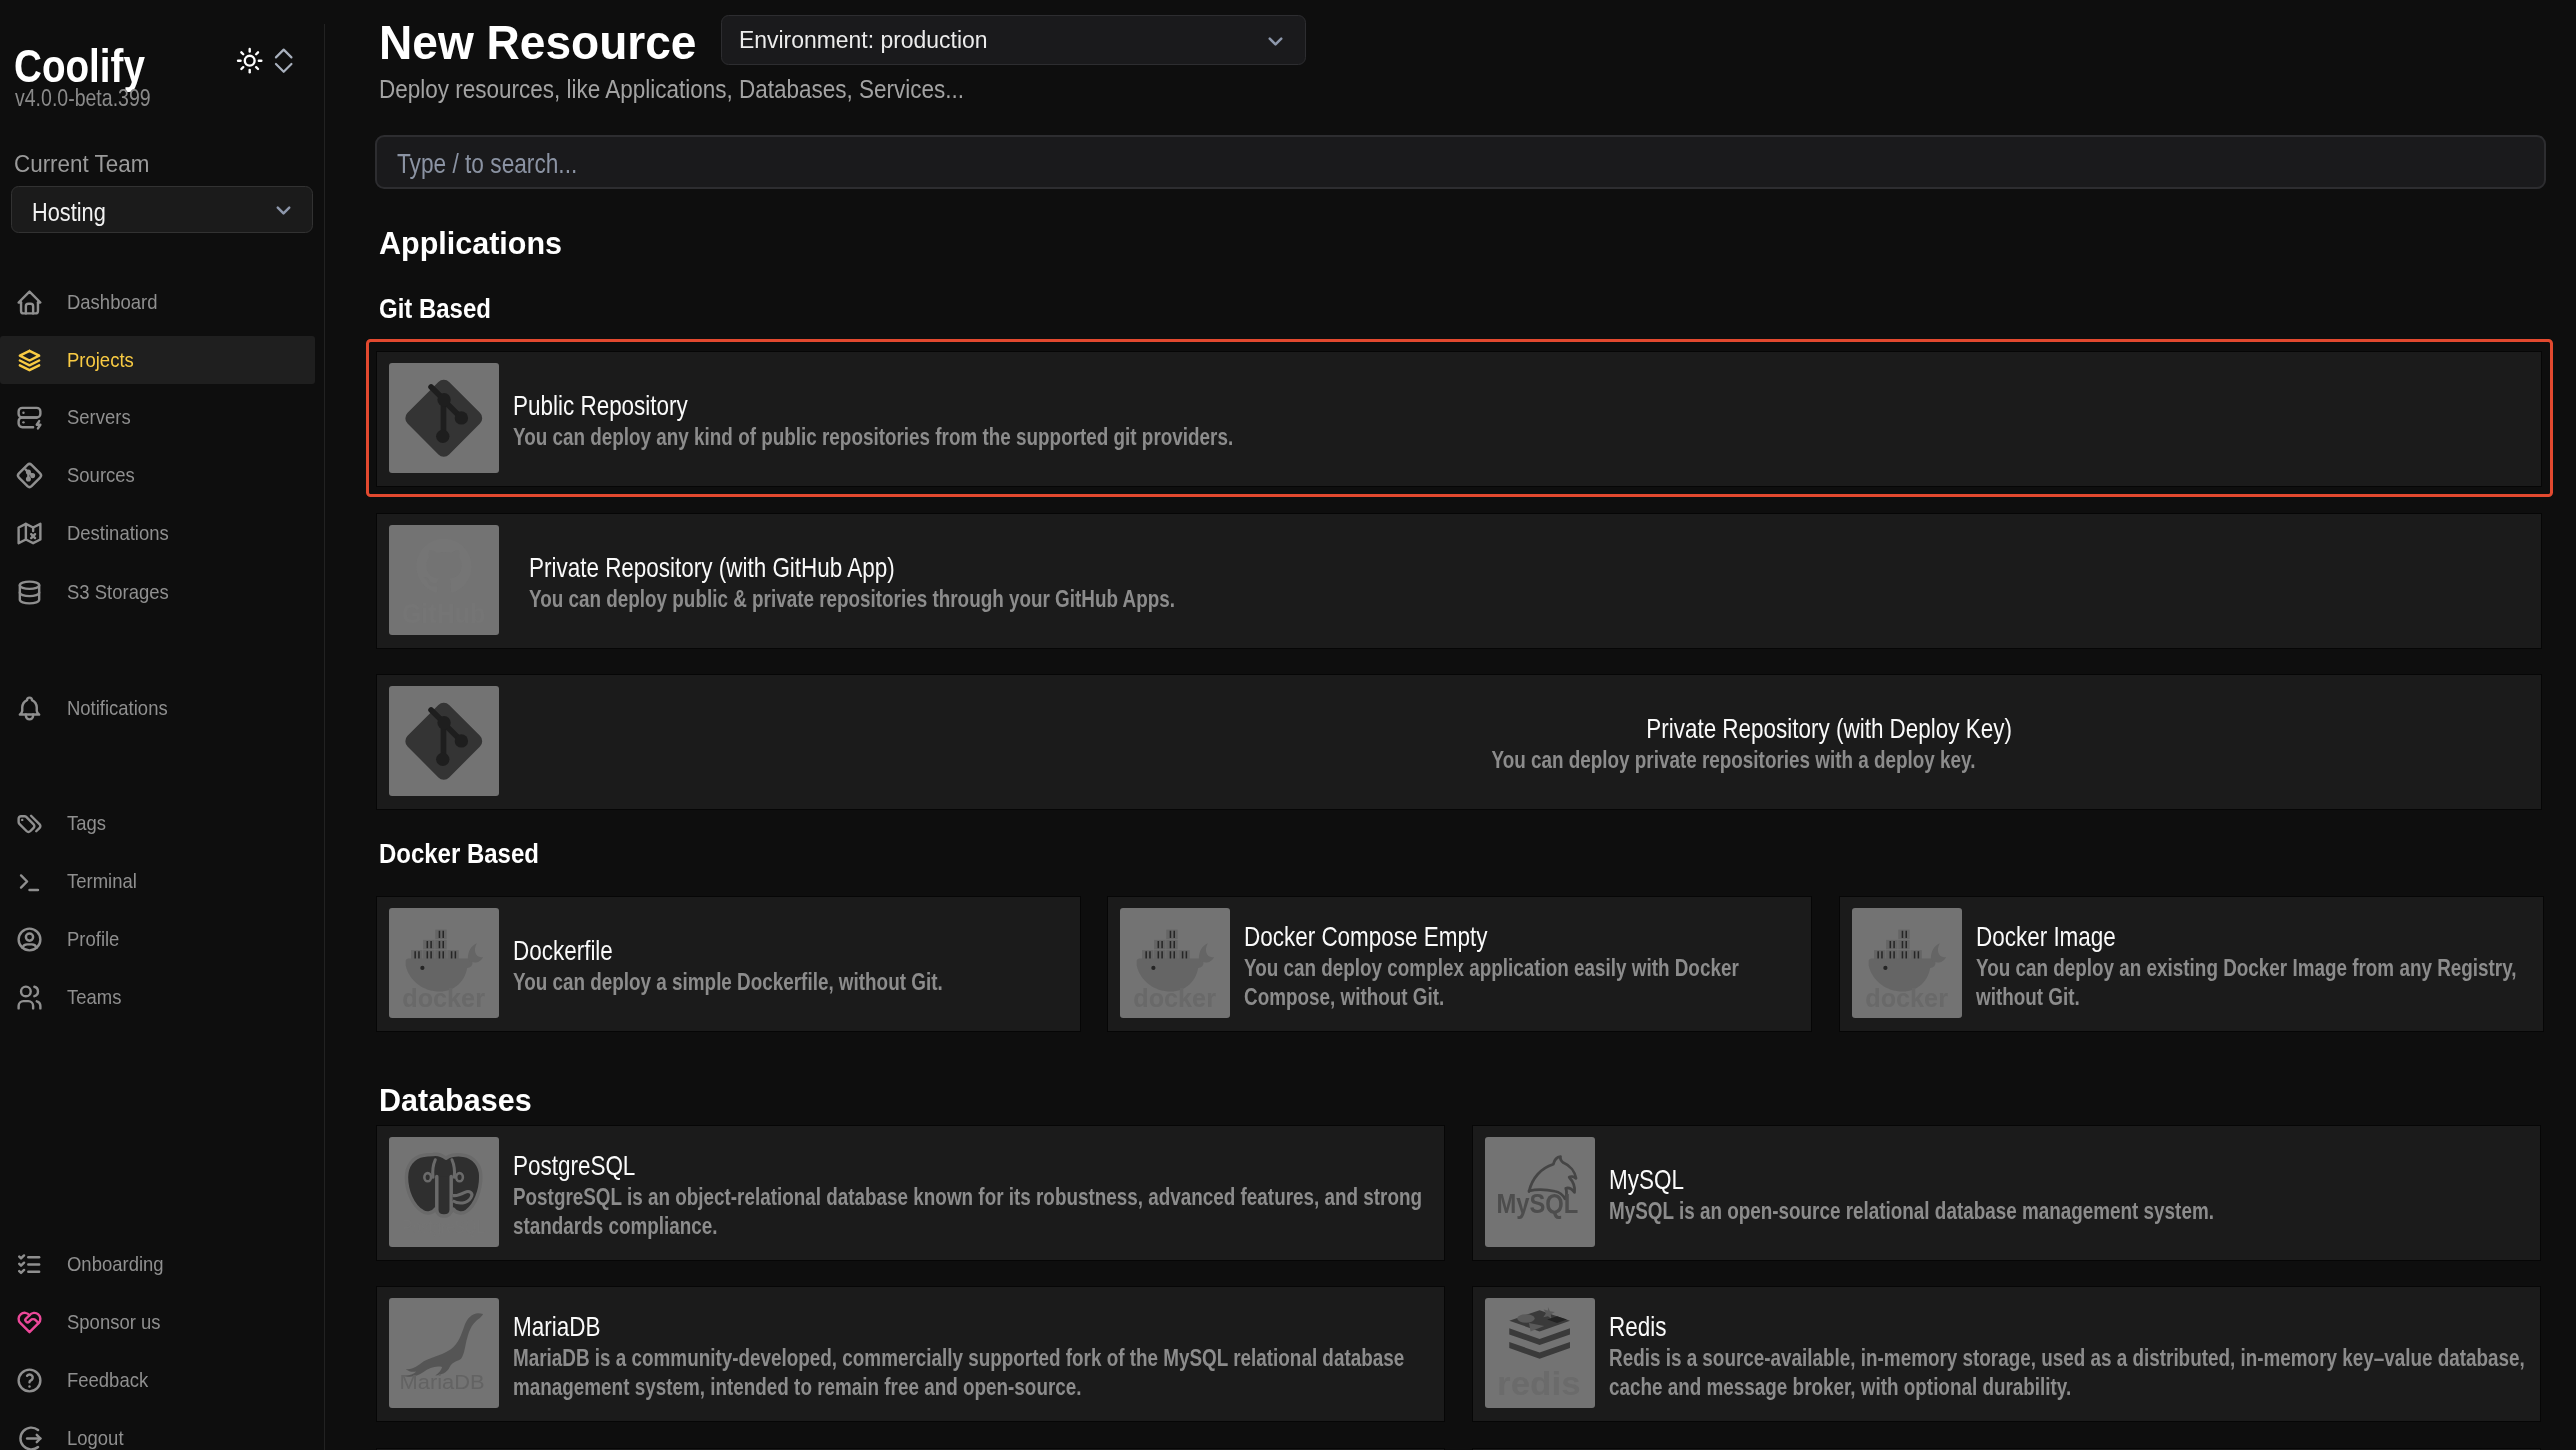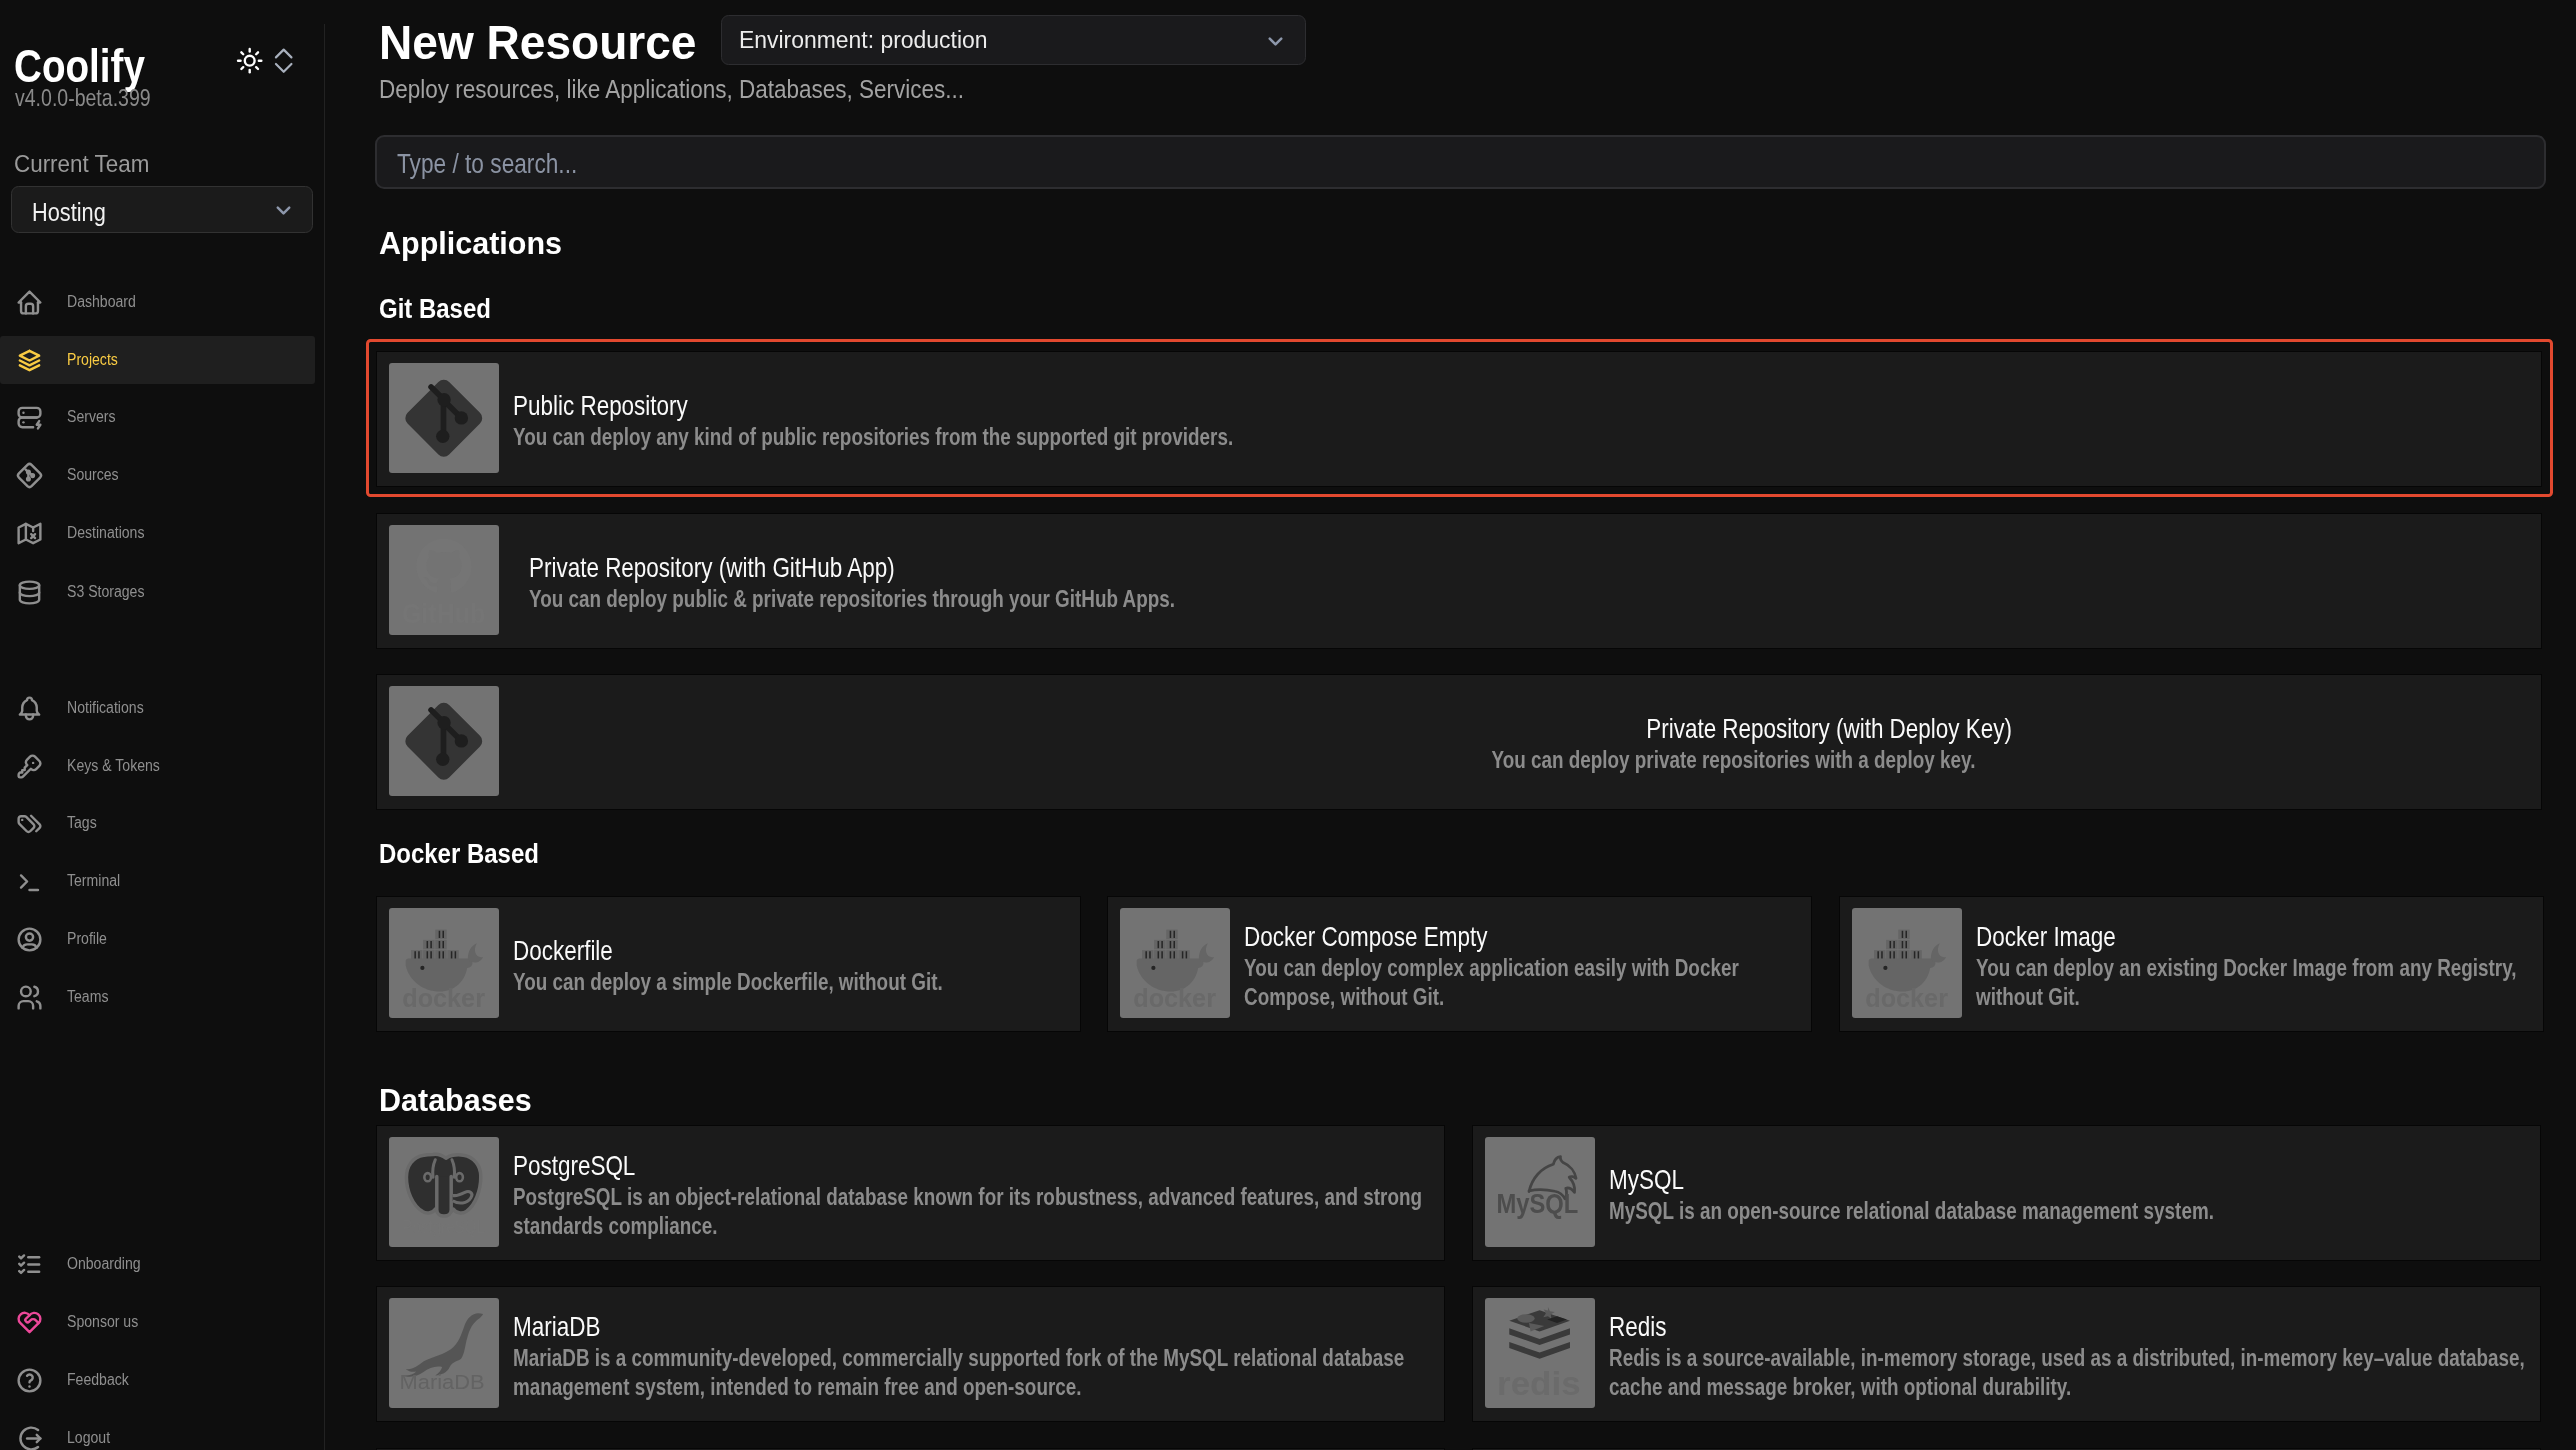--- a/index.html
+++ b/index.html
@@ -6,21 +6,21 @@
 
 #side { position:absolute; left:0; top:0; width:325px; height:1450px; border-right:1.5px solid #222222;margin-top:24px; }
 #logo { position:absolute; left:13.7px; top:19px; font-size:46px; font-weight:bold; color:#ffffff; line-height:1; transform:scaleX(0.84); transform-origin:left top; }
 #ver { position:absolute; left:14.5px; top:62px; font-size:24.4px; color:#8a8a8a; line-height:1; transform:scaleX(0.8); transform-origin:left top; }
 #sun { position:absolute; left:236px; top:23px; }
 #updn { position:absolute; left:270px; top:23px; }
 #cteam { position:absolute; left:13.7px; top:129px; font-size:23.6px; color:#9a9a9a; line-height:1; transform:scaleX(0.95); transform-origin:left top; }
 #hostsel { position:absolute; left:11.4px; top:162px; width:302px; height:47px; background:#1b1b1b; border:1.5px solid #323232; border-radius:7.6px; }
 #hostsel span { position:absolute; left:20px; top:10.7px; font-size:25px; color:#f2f2f2; transform:scaleX(0.87); transform-origin:left top; }
 #hostsel svg { position:absolute; right:17px; top:12.2px; }
-.nrow { position:absolute; left:0; width:315px; height:48px; display:flex; align-items:center; padding-left:14.5px; gap:23.6px; color:#8f8f8f; font-size:16px; }
+.nrow { position:absolute; left:0; width:315px; height:48px; display:flex; align-items:center; padding-left:14.5px; gap:23.6px; color:#8f8f8f; font-size:21px; }
 .nrow.sel { background:#1f1f1f; color:#f9cb43; border-radius:3px; }
 .nrow svg { flex:0 0 auto; }
 .nrow span { transform:scaleX(0.88); transform-origin:left center; white-space:nowrap; }
 
 .h1 { position:absolute; left:379px; top:18px; font-size:49px; font-weight:bold; color:#ffffff; line-height:1; transform:scaleX(0.94); transform-origin:left top; }
 #envsel { position:absolute; left:721px; top:15.2px; width:585px; height:50px; background:#1a1a1c; border:1.5px solid #2d2d30; border-radius:7.6px; }
 #envsel span { position:absolute; left:17px; top:10px; font-size:24.4px; color:#ececec; transform:scaleX(0.94); transform-origin:left top; }
 #envsel svg { position:absolute; right:18.3px; top:13.7px; }
 .sub { position:absolute; left:379px; top:76px; font-size:26px; color:#a3a3a3; line-height:1; transform:scaleX(0.865); transform-origin:left top; }
 #search { position:absolute; left:375px; top:135px; width:2171px; height:54px; background:#1a1a1c; border:2.3px solid #2d2d30; border-radius:9.1px; }
@@ -116,27 +116,20 @@
       </svg>
       <span>S3 Storages</span>
     </div>
 <div class="nrow" style="top:660px">
       <svg width="29" height="29" viewBox="0 0 24 24" fill="none" stroke="currentColor" stroke-width="2" stroke-linecap="round" stroke-linejoin="round">
         <path d="M10 5a2 2 0 1 1 4 0a7 7 0 0 1 4 6v3a4 4 0 0 0 2 3H4a4 4 0 0 0 2-3v-3a7 7 0 0 1 4-6"></path>
         <path d="M9 17v1a3 3 0 0 0 6 0v-1"></path>
       </svg>
       <span>Notifications</span>
     </div>
-<div class="nrow" style="top:718px">
-      <svg width="29" height="29" viewBox="0 0 24 24" fill="none" stroke="currentColor" stroke-width="2" stroke-linecap="round" stroke-linejoin="round">
-        <path d="M16.555 3.843l3.602 3.602a2.877 2.877 0 0 1 0 4.069l-2.643 2.643a2.877 2.877 0 0 1-4.069 0l-.301-.301l-6.558 6.558a2 2 0 0 1-1.239.578l-.175.008h-1.172a1 1 0 0 1-.993-.883l-.007-.117v-1.172a2 2 0 0 1 .467-1.284l.119-.13l.414-.414h2v-2h2v-2l2.144-2.144l-.301-.301a2.877 2.877 0 0 1 0-4.069l2.643-2.643a2.877 2.877 0 0 1 4.069 0z"></path>
-        <path d="M15 9h.01"></path>
-      </svg>
-      <span>Keys &amp; Tokens</span>
-    </div>
 <div class="nrow" style="top:775px">
       <svg width="29" height="29" viewBox="0 0 24 24" fill="none" stroke="currentColor" stroke-width="2" stroke-linecap="round" stroke-linejoin="round">
         <path d="M7.859 6h-2.834a2.025 2.025 0 0 0-2.025 2.025v2.834c0 .537.213 1.052.593 1.432l6.116 6.116a2.025 2.025 0 0 0 2.864 0l2.834-2.834a2.025 2.025 0 0 0 0-2.864l-6.117-6.116a2.025 2.025 0 0 0-1.431-.593z"></path>
         <path d="M17.573 18.407l2.834-2.834a2.025 2.025 0 0 0 0-2.864l-7.117-7.116"></path>
         <path d="M6 9h-.01"></path>
       </svg>
       <span>Tags</span>
     </div>
 <div class="nrow" style="top:833px">
       <svg width="29" height="29" viewBox="0 0 24 24" fill="none" stroke="currentColor" stroke-width="2" stroke-linecap="round" stroke-linejoin="round">

